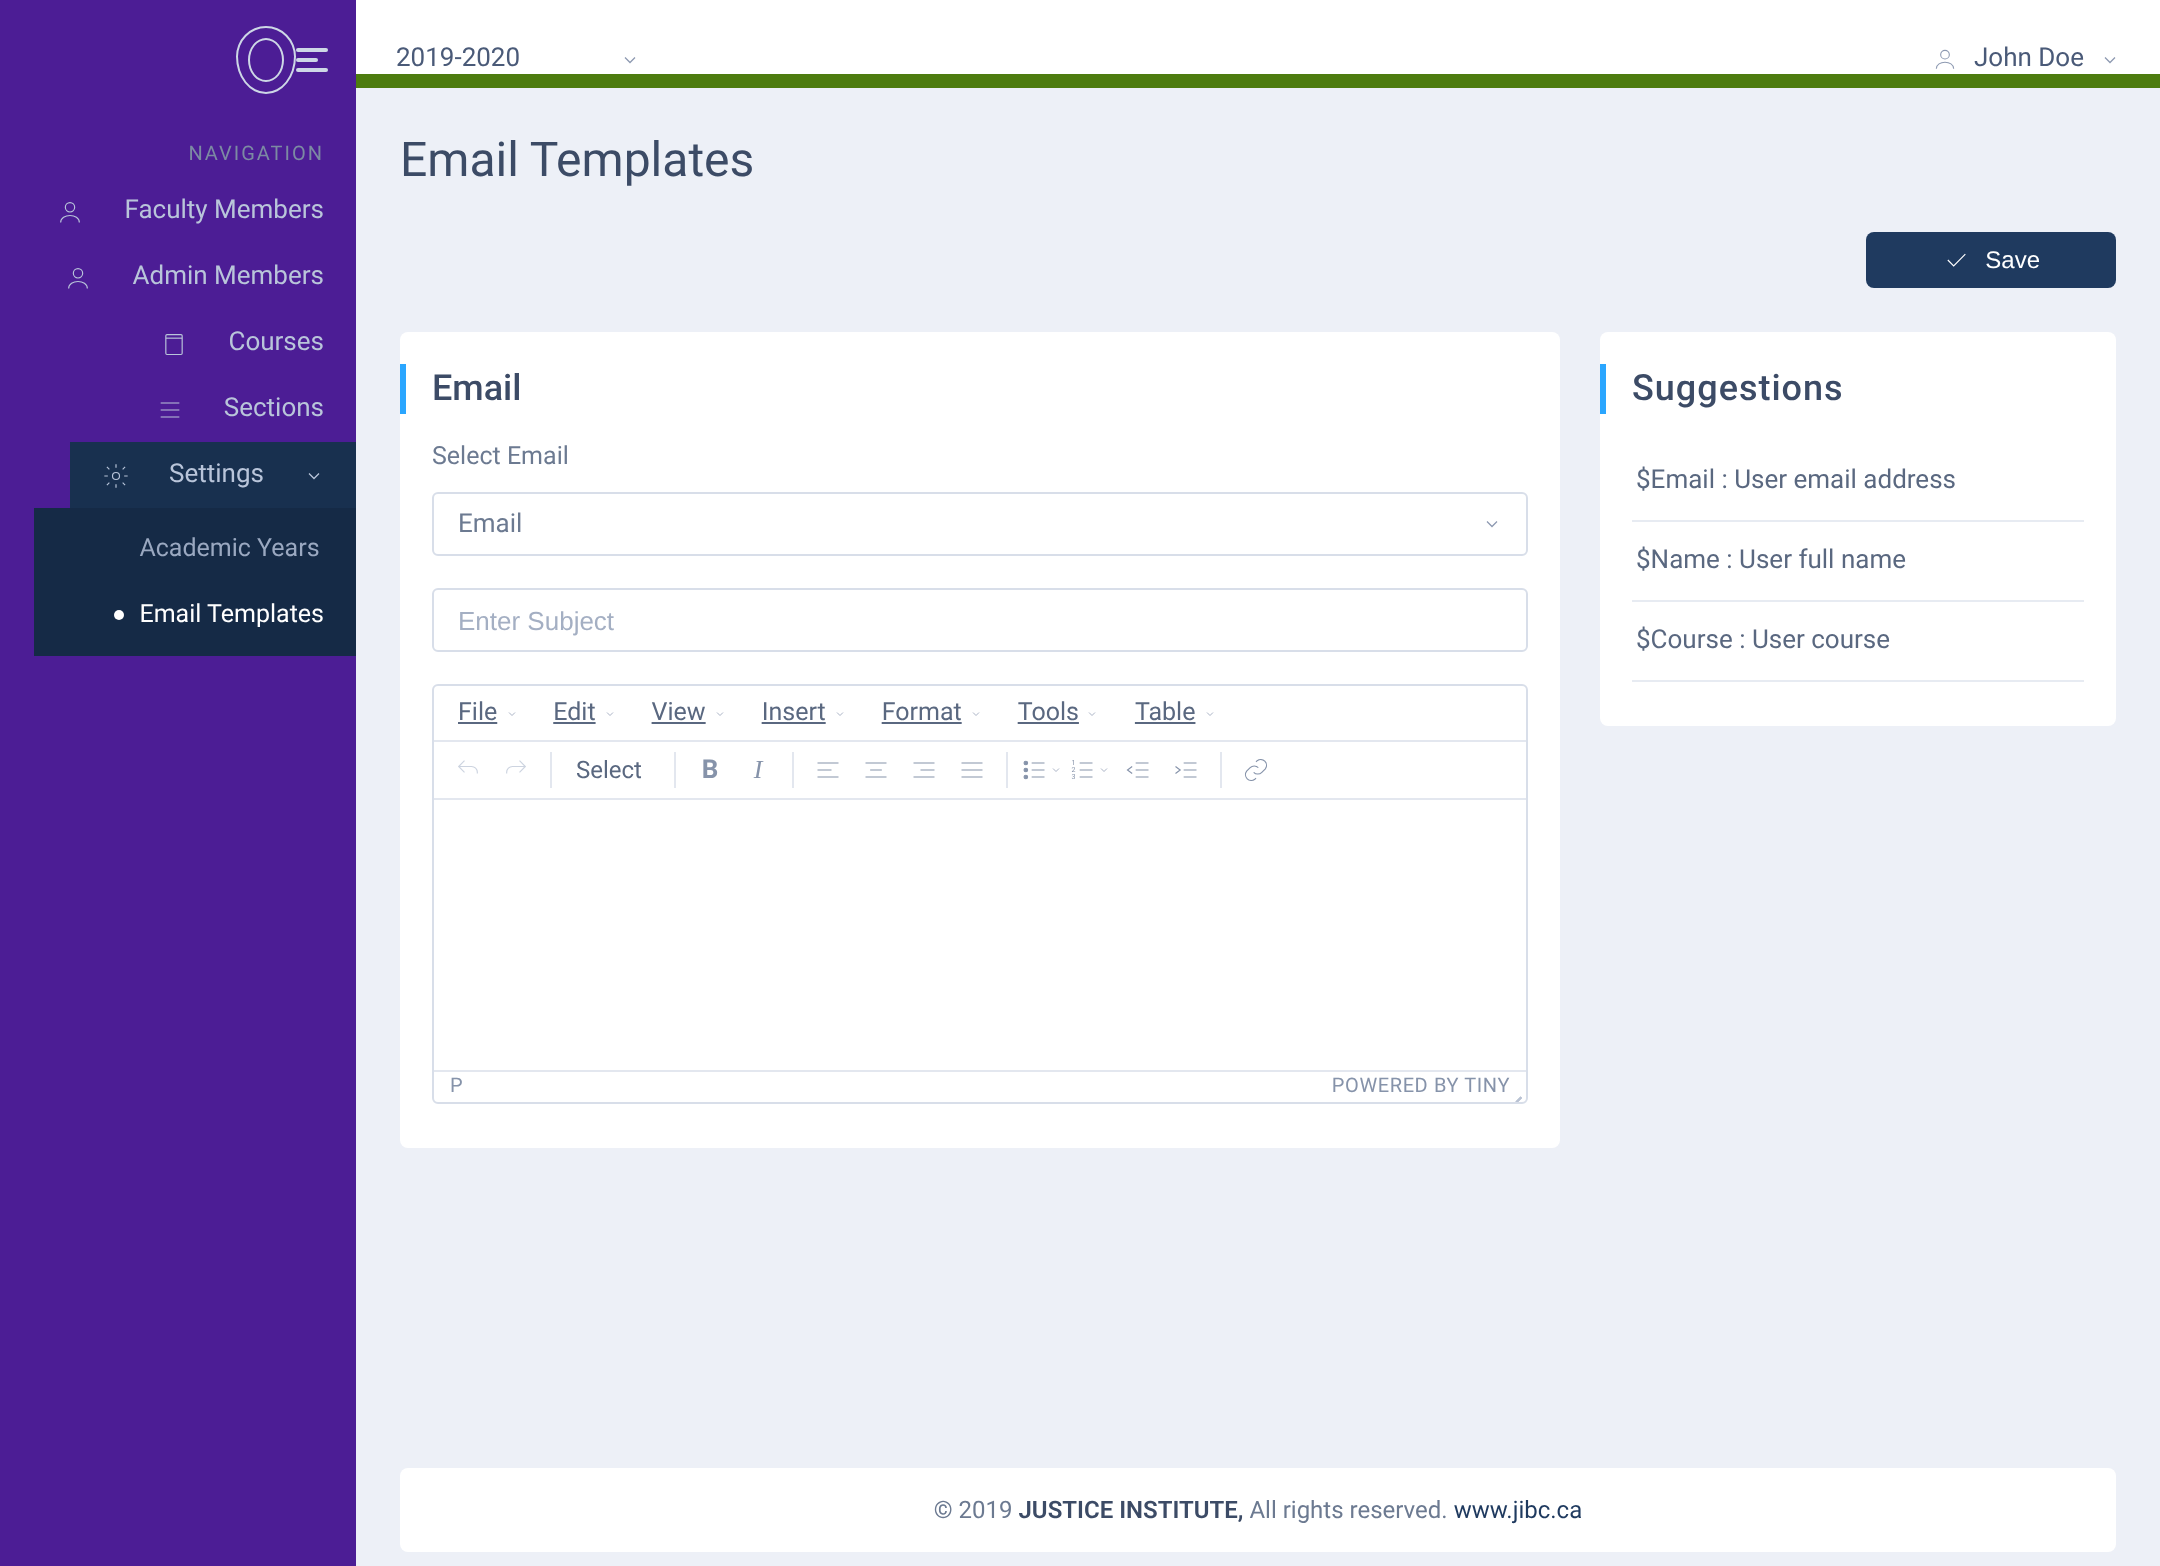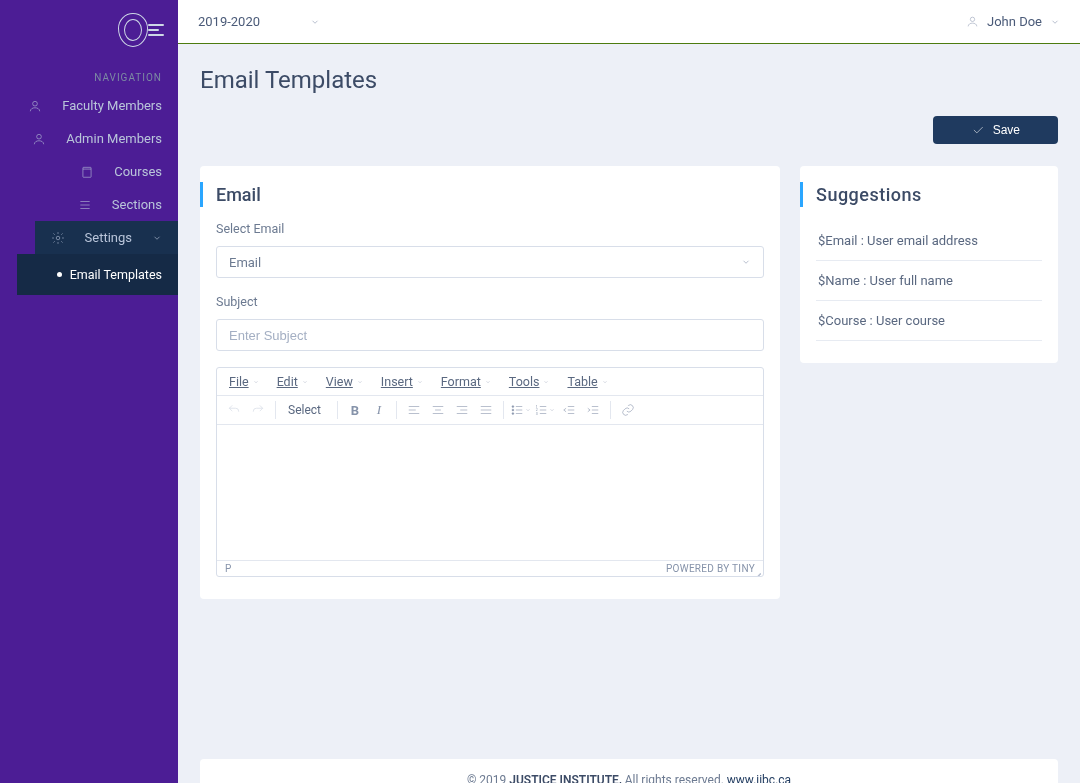--- a/index.html
+++ b/index.html
@@ -99,23 +99,23 @@
     width: 5px; height: 5px; border-radius: 50%;
     background: transparent;
   }
   .nav-sub .nav-subitem.active .dot { background: #ffffff; }
 
   
   .main { flex: 1; display: flex; flex-direction: column; background: #edf0f7; }
   .topbar {
     height: 44px;
     background: #ffffff;
-    border-bottom: 1px solid #4d7c0f;
+    border-bottom: 7px solid #4d7c0f;
     display: flex;
-    align-items: center;
+    align-items: flex-end;
     padding: 0 20px;
   }
   .year-select {
     display: flex; align-items: center; gap: 50px;
     color: #4a5a78; font-size: 13px; cursor: pointer;
   }
   .year-select .chev, .user-menu .chev {
     width: 10px; height: 10px; stroke: #8d99b1;
   }
   .user-menu {
@@ -324,20 +324,24 @@
       <svg class="icon" viewBox="0 0 24 24">
           <circle cx="12" cy="12" r="3"></circle>
           <path d="M12 2v3M12 19v3M4.2 4.2l2.1 2.1M17.7 17.7l2.1 2.1M2 12h3M19 12h3M4.2 19.8l2.1-2.1M17.7 6.3l2.1-2.1"></path>
         </svg>
       <span>Settings</span>
       <svg class="chev chev-down" viewBox="0 0 24 24">
           <path d="M6 9l6 6 6-6"></path>
         </svg>
     </div>
     <div class="nav-sub">
+      <div class="nav-subitem">
+        <span class="dot"></span>
+        <span>Academic Years</span>
+      </div>
       <div class="nav-subitem active">
         <span class="dot"></span>
         <span>Email Templates</span>
       </div>
     </div>
   </aside>
 
   <div class="main">
     <div class="topbar">
       <div class="year-select">
@@ -376,21 +380,20 @@
           <div class="card-head">Email</div>
 
           <div class="form-label">Select Email</div>
           <div class="form-select">
             <span>Email</span>
             <svg class="chev chev-down" viewBox="0 0 24 24">
                 <path d="M6 9l6 6 6-6"></path>
               </svg>
           </div>
 
-          <div class="form-label">Subject</div>
           <div class="form-input">
             <input type="text" placeholder="Enter Subject" style="">
           </div>
 
           <div class="editor">
             <div class="ed-menubar">
               <div class="ed-menu">
                   <span>File</span>
                   <svg class="caret chev-down" viewBox="0 0 24 24">
                     <path d="M6 9l6 6 6-6"></path>

